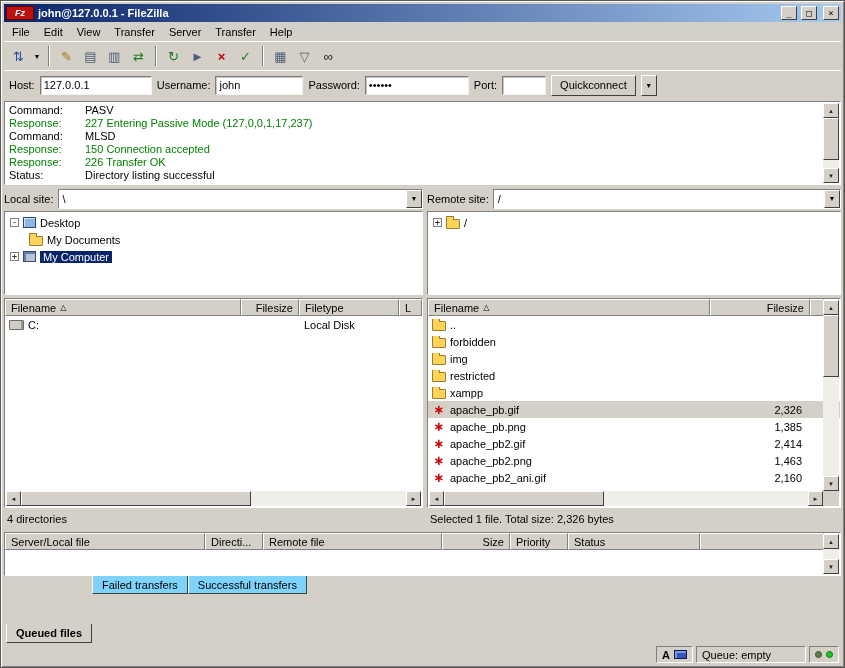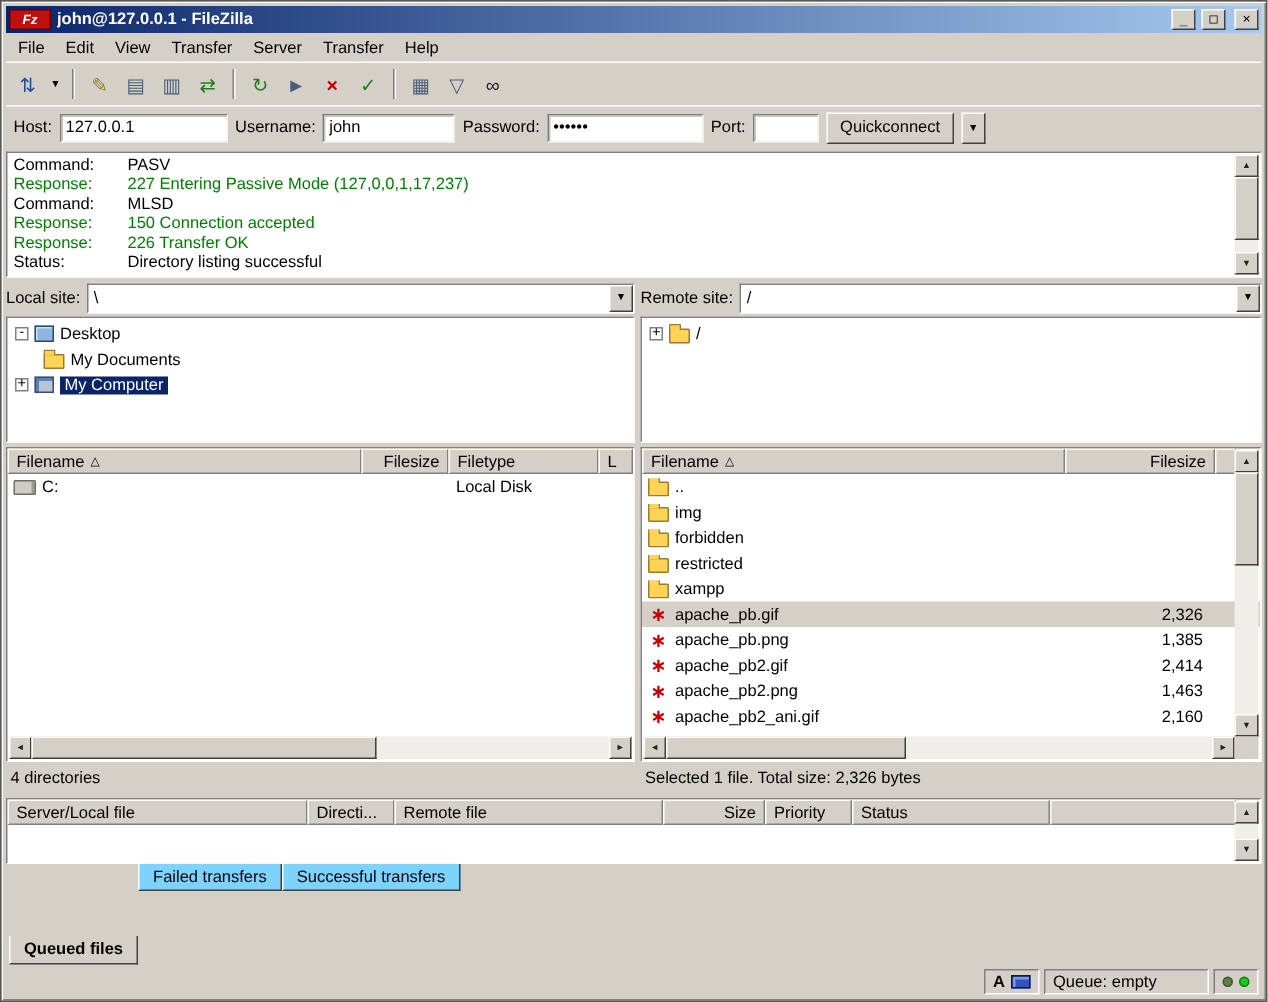--- a/index.html
+++ b/index.html
@@ -99,21 +99,21 @@
   .computer-icon { width:13px; height:11px; background:#b9c4d6; border:1px solid #3c4a63; flex:0 0 13px;
                  box-shadow: inset 2px 2px 0 #5d7fb3; }
   .disk-icon { width:15px; height:10px; background:#cfcdc6; border:1px solid #6f6d66; border-radius:1px;
                flex:0 0 15px; box-shadow: inset -2px 0 0 #9c9a93; }
   .file-icon { flex:0 0 14px; width:14px; text-align:center; color:#cc0000; font-weight:bold; font-size:13px;
                line-height:13px; }
 
   
   .lists { margin-top:3px; flex:0 0 210px; }
   .list-pane { background:#fff; position:relative; overflow:hidden; width:100%; }
-  .list-hdr { display:flex; height:17px; background:#eab308; }
+  .list-hdr { display:flex; height:17px; background:#8b5cf6; }
   .col-hdr { display:flex; align-items:center; padding:0 5px; overflow:hidden; white-space:nowrap; }
   .col-hdr.right { justify-content:flex-end; }
   .col-hdr .sort { margin-left:4px; font-size:8px; }
   .hdr-fill { flex:1; }
   .lrow { height:17px; display:flex; align-items:center; white-space:nowrap; }
   .lrow.selected { background:#d4d0c8; }
   .cell-name { display:flex; align-items:center; gap:4px; padding-left:4px; overflow:hidden; }
   .lc-name { width:236px; } .lc-size { width:58px; text-align:right; padding-right:7px; } .lc-type { width:100px; padding-left:5px; }
   .rc-name { width:282px; } .rc-size { width:100px; text-align:right; padding-right:8px; }
   .hc-lname { width:236px; } .hc-lsize { width:58px; } .hc-ltype { width:100px; }
@@ -345,28 +345,28 @@
         <div class="lrow">
           <span class="cell-name rc-name">
               <span class="folder-icon"></span>
               <span>..</span>
             </span>
           <span class="rc-size"></span>
         </div>
         <div class="lrow">
           <span class="cell-name rc-name">
               <span class="folder-icon"></span>
+              <span>forbidden</span>
+            </span>
+          <span class="rc-size"></span>
+        </div>
+        <div class="lrow">
+          <span class="cell-name rc-name">
+              <span class="folder-icon"></span>
               <span>img</span>
-            </span>
-          <span class="rc-size"></span>
-        </div>
-        <div class="lrow">
-          <span class="cell-name rc-name">
-              <span class="folder-icon"></span>
-              <span>forbidden</span>
             </span>
           <span class="rc-size"></span>
         </div>
         <div class="lrow">
           <span class="cell-name rc-name">
               <span class="folder-icon"></span>
               <span>restricted</span>
             </span>
           <span class="rc-size"></span>
         </div>

